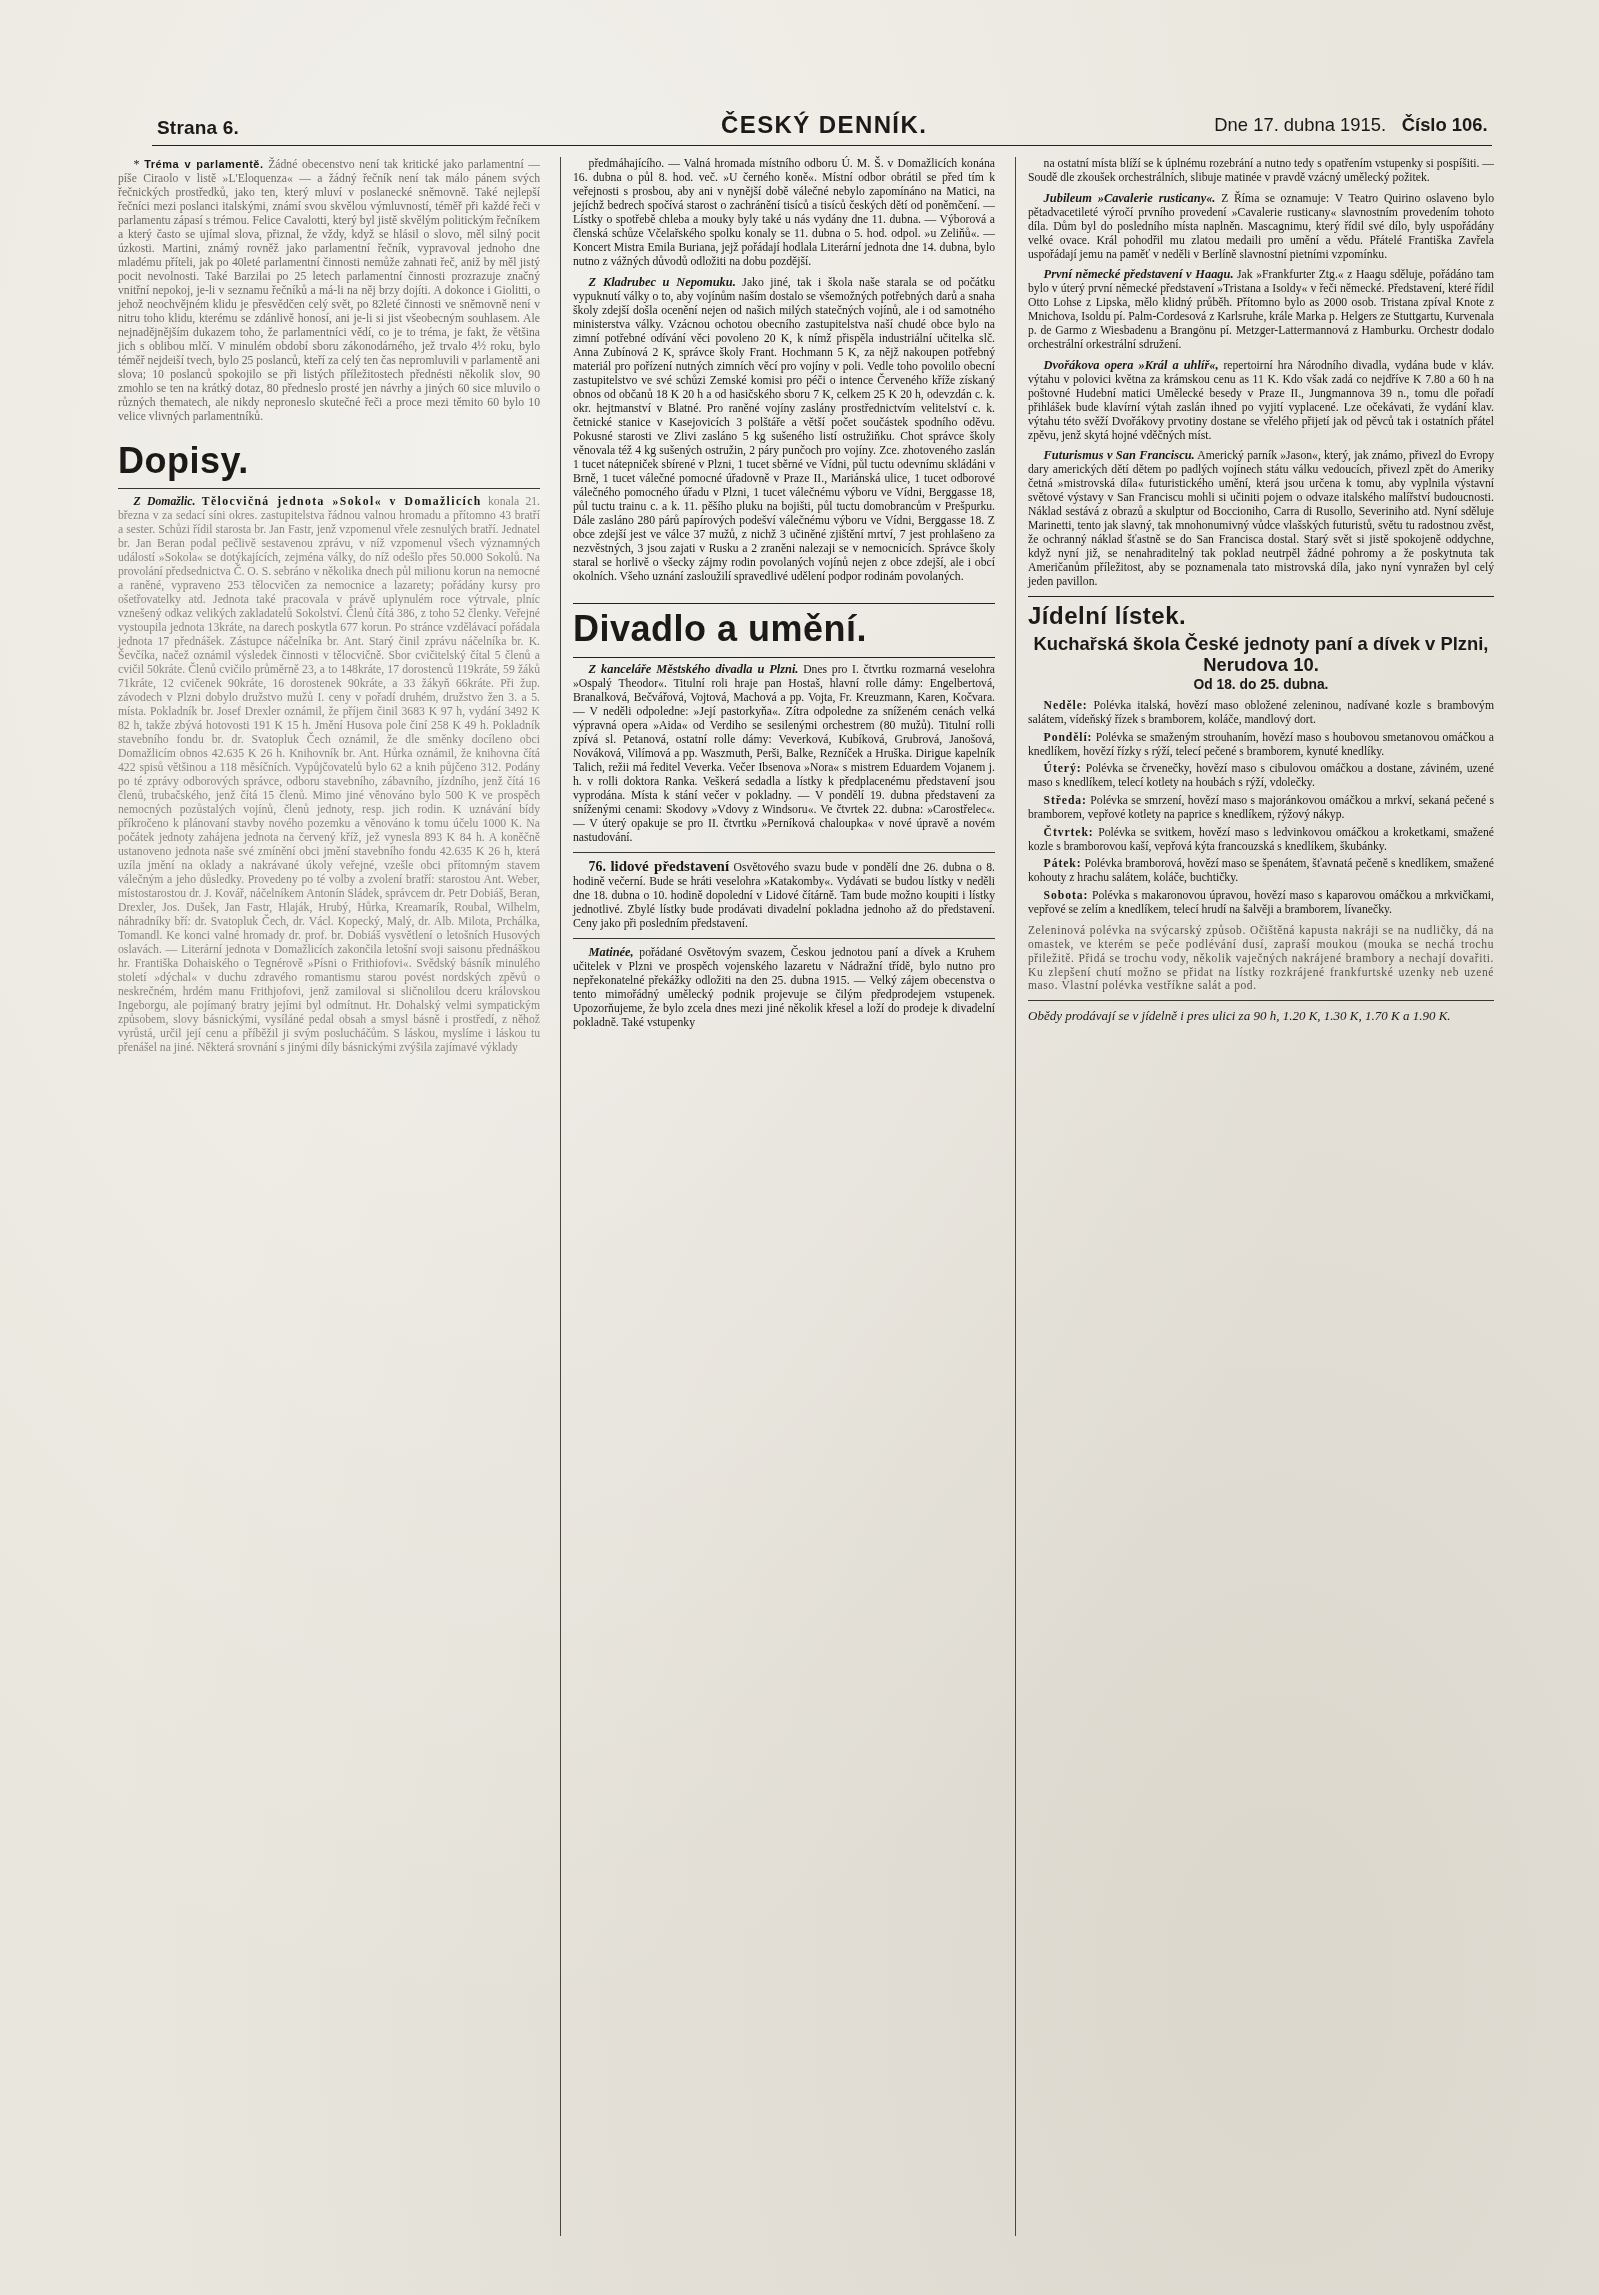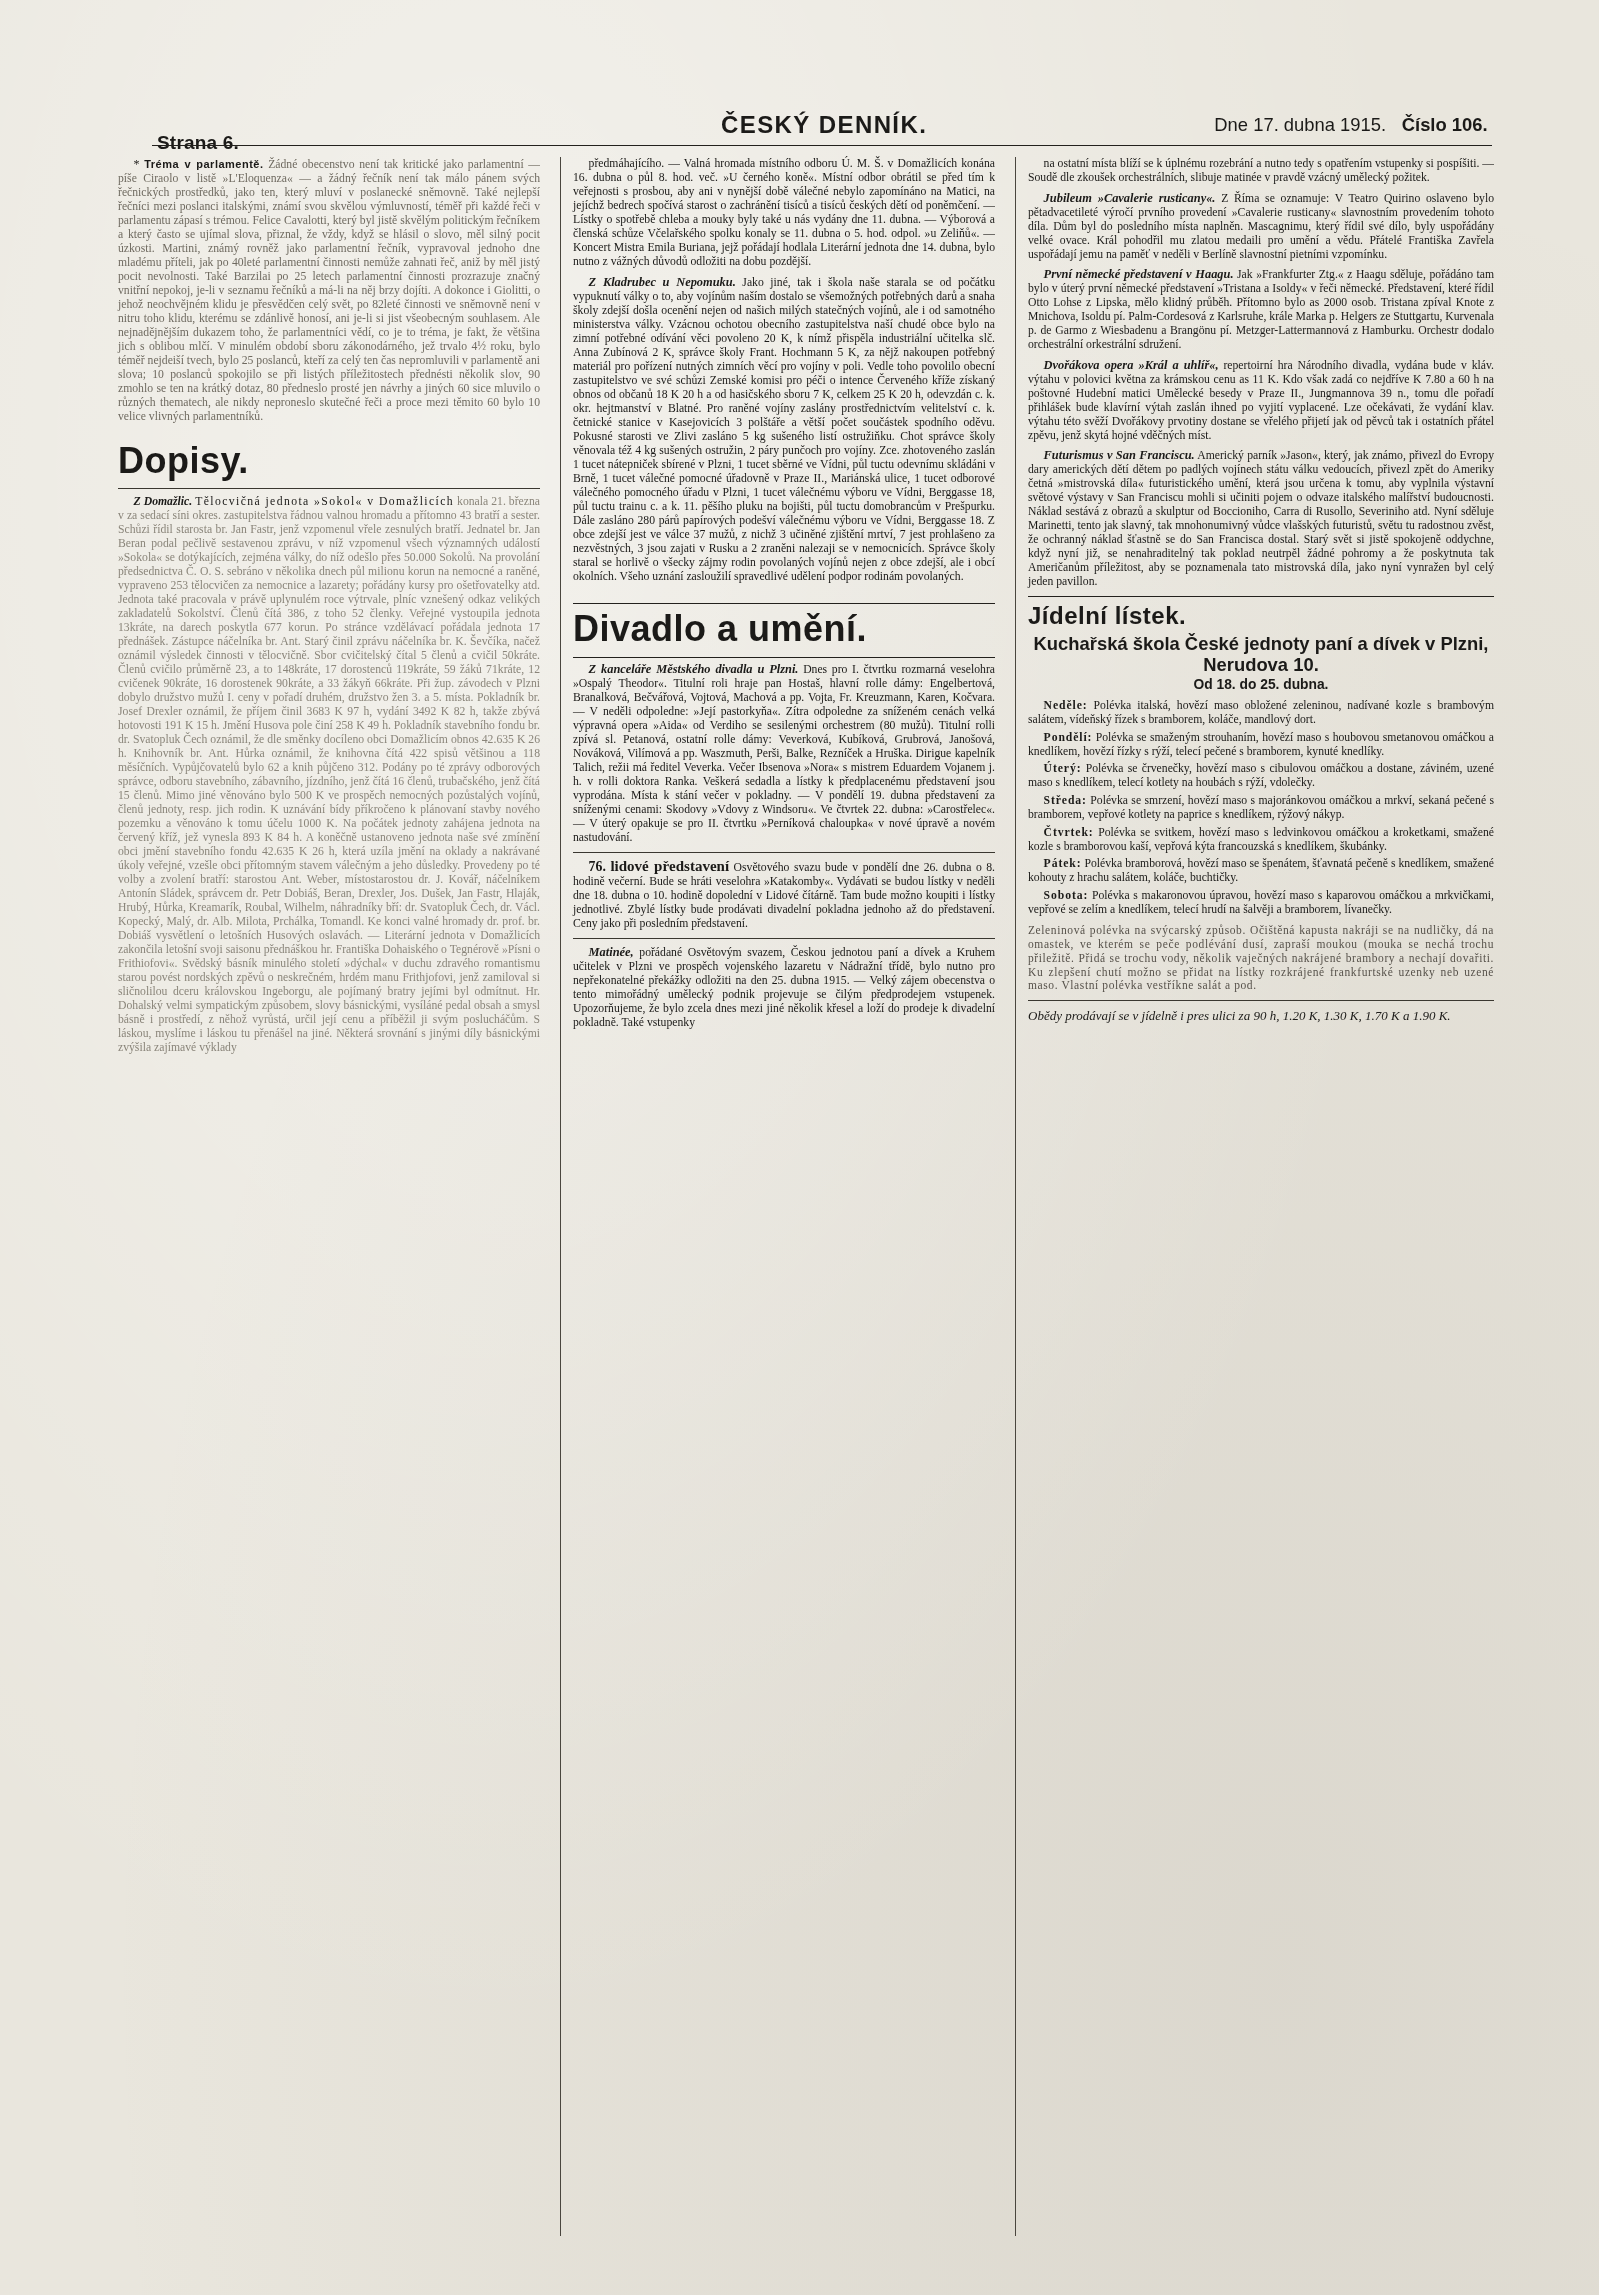--- a/index.html
+++ b/index.html
@@ -35,21 +35,21 @@
   }
 
   
   .masthead {
     position: relative;
     height: 44px;
   }
   .mh-left {
     position: absolute;
     left: 51px;
-    top: 26px;
+    top: 11px;
     font-family: "Liberation Sans", sans-serif;
     font-weight: bold;
     font-size: 19px;
     letter-spacing: 0.2px;
   }
   .mh-center {
     position: absolute;
     left: 615px;
     top: 4.6px;
     font-family: "Liberation Sans", sans-serif;
@@ -132,20 +132,21 @@
     margin: 6.4px 0 6.4px 0;
   }
 
   .subhead-it {
     font-style: italic;
     font-weight: bold;
     font-size: 12.4px;
   }
   .spaced {
     letter-spacing: 1.4px;
+    font-weight: bold;
   }
   .b { font-weight: bold; }
   .i { font-style: italic; }
 
   .menu-title {
     font-family: Liberation Sans, sans-serif;
     font-weight: bold;
     font-size: 18.4px;
     text-align: center;
     line-height: 21px;

